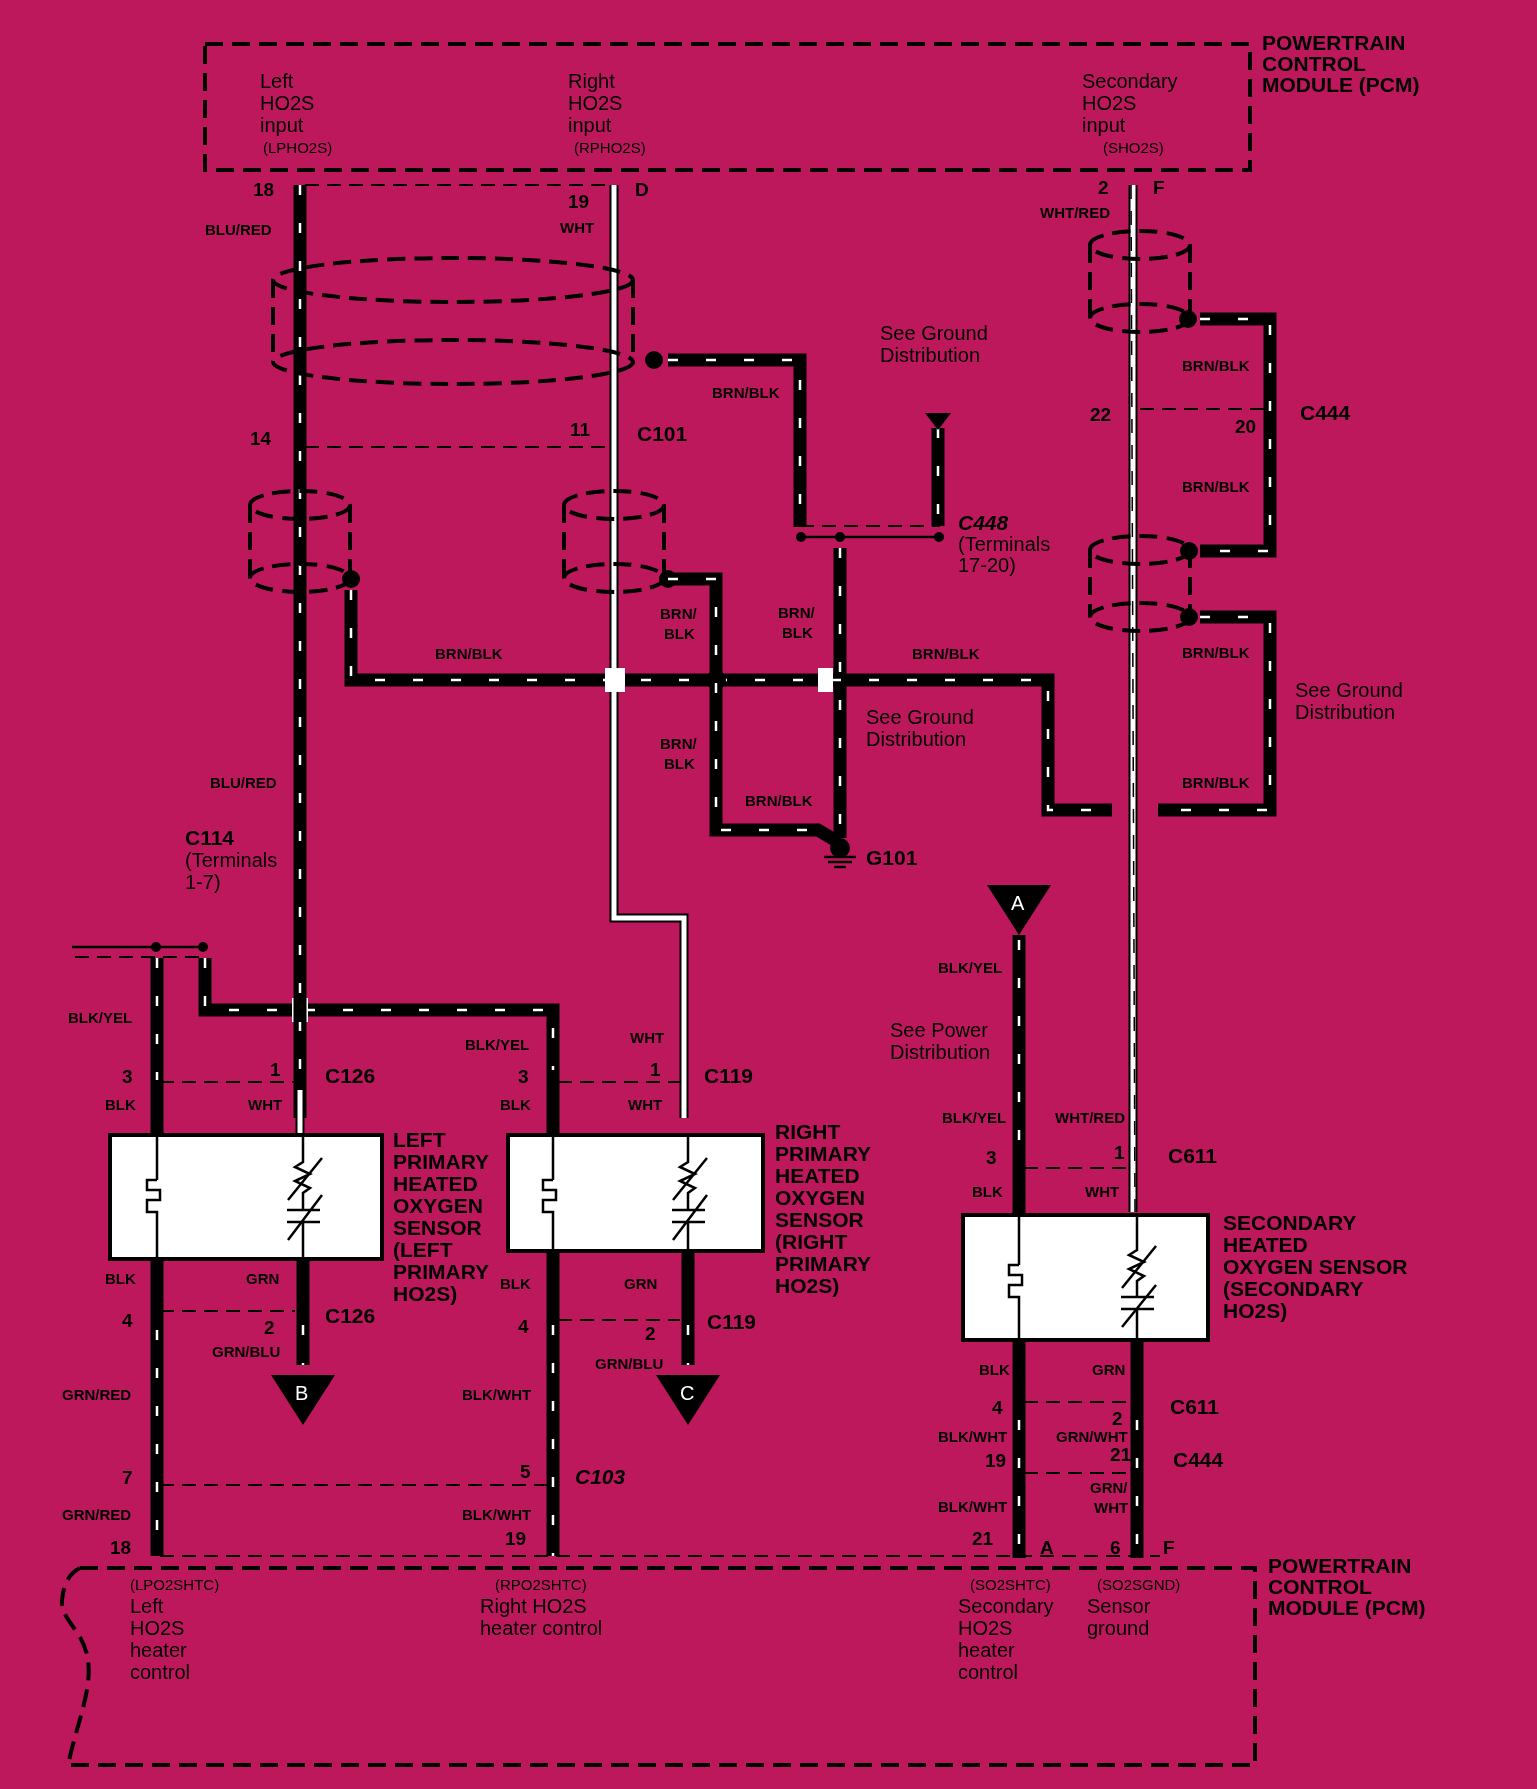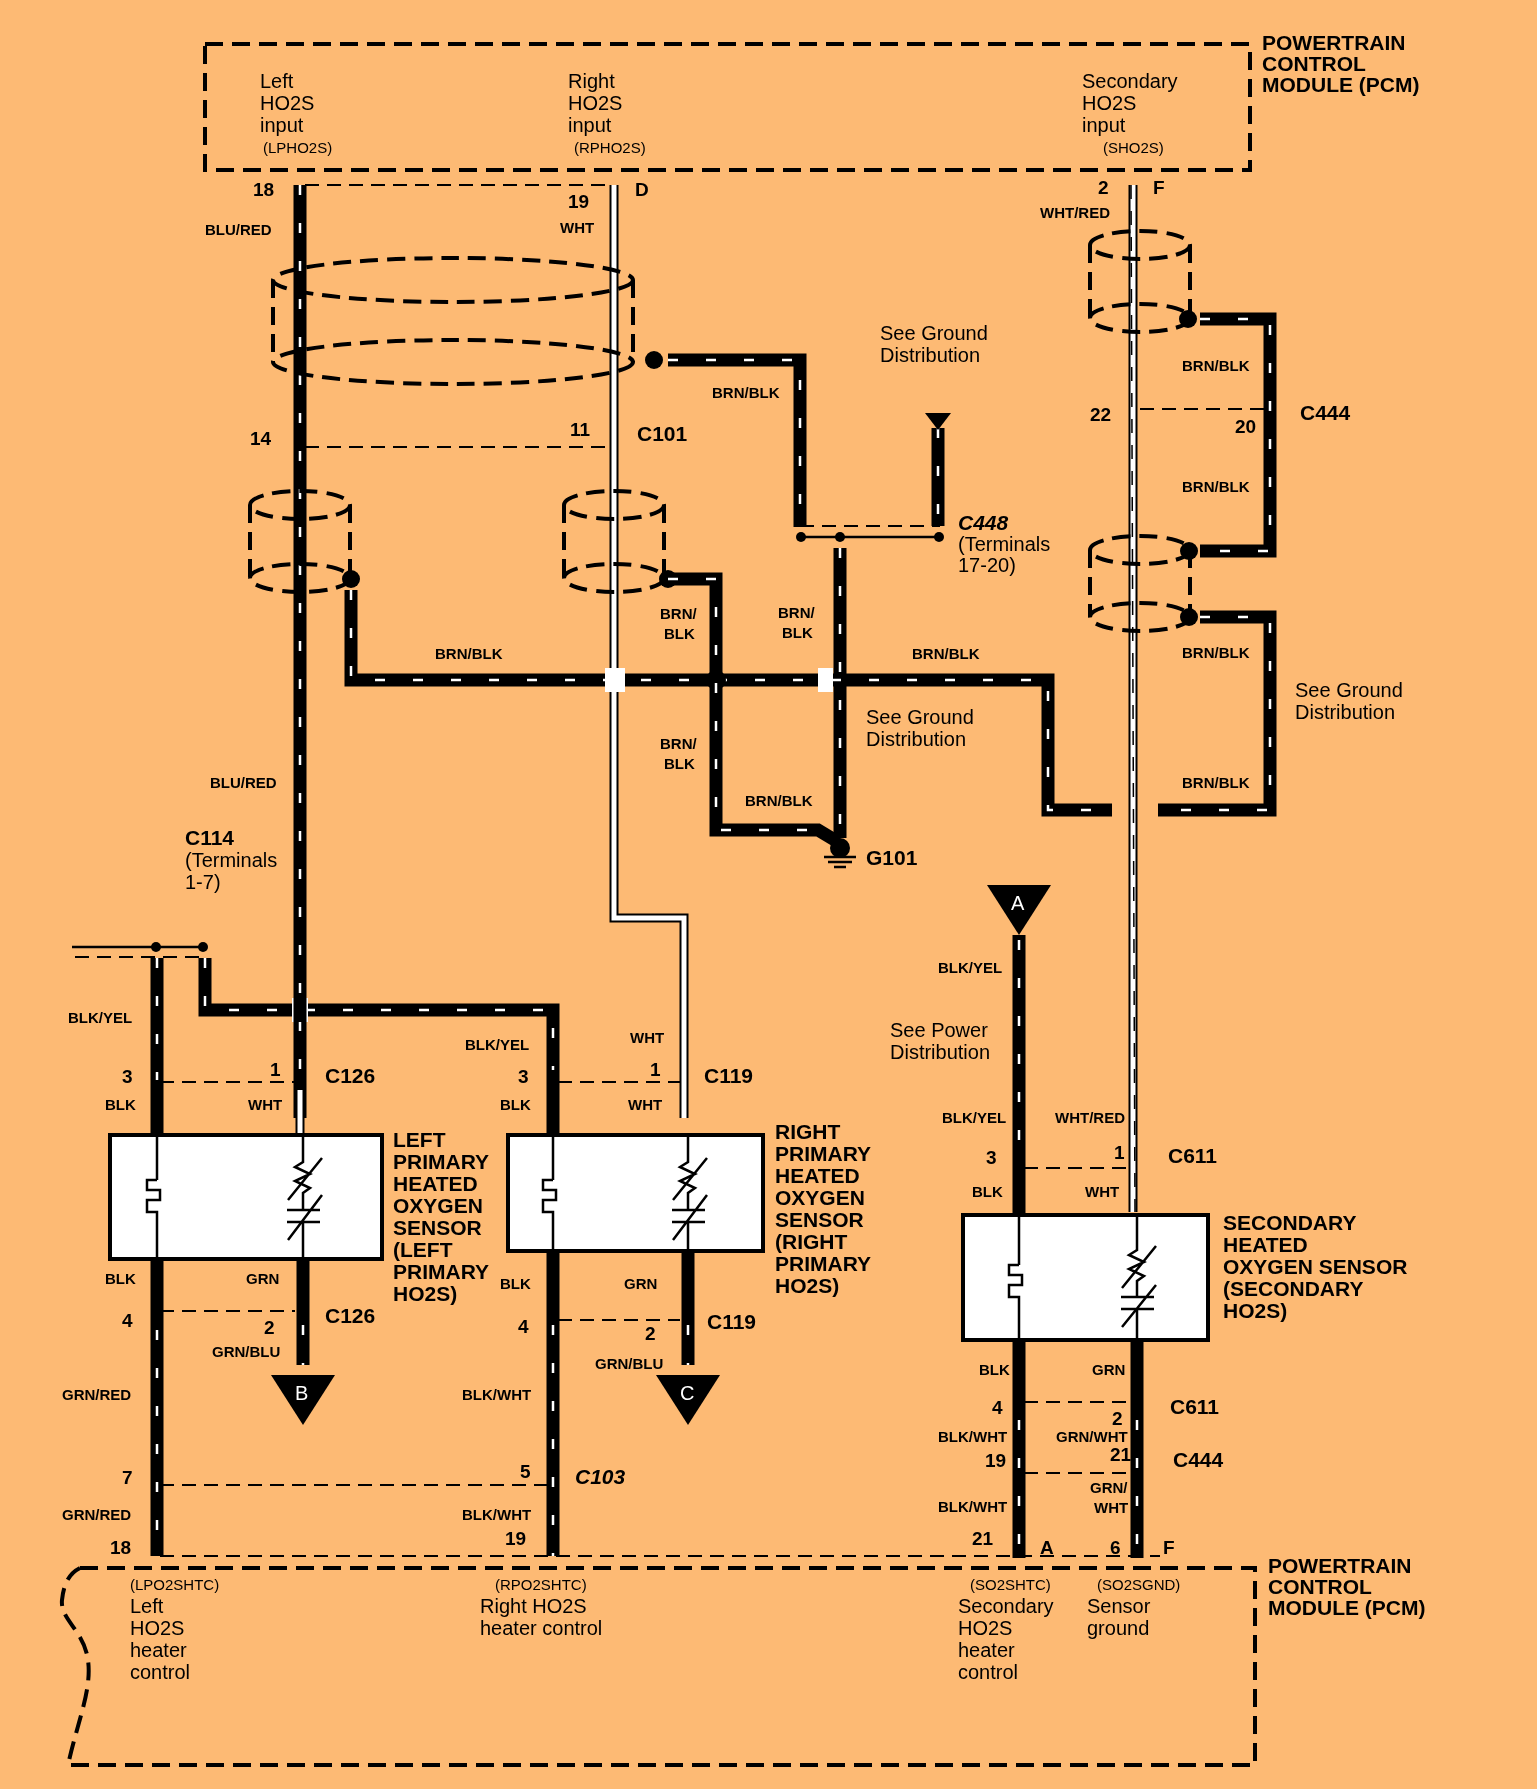--- a/index.html
+++ b/index.html
@@ -1,16 +1,16 @@
 <!DOCTYPE html>
 <html><head>
 <meta charset="utf-8">
 <style>
   html, body { margin:0; padding:0; background:#ffffff; }
-  #wrap { position:relative; width:1537px; height:1789px; background:#fdba74; overflow:hidden; }
+  #wrap { position:relative; width:1537px; height:1789px; background:#be185d; overflow:hidden; }
   svg { position:absolute; left:0; top:0; }
   .t  { font-family:"Liberation Sans", sans-serif; fill:#000; }
   .lbl { font-size:20px; }
   .sm  { font-size:15px; }
   .wire-lbl { font-size:15px; font-weight:bold; }
   .pin { font-size:19px; font-weight:bold; }
   .conn { font-size:21px; font-weight:bold; }
   .title { font-size:21px; font-weight:bold; }
   .dash { fill:none; stroke:#000; stroke-width:4; stroke-dasharray:18 9; }
   .thin-dash { fill:none; stroke:#000; stroke-width:2; stroke-dasharray:14 8; }

